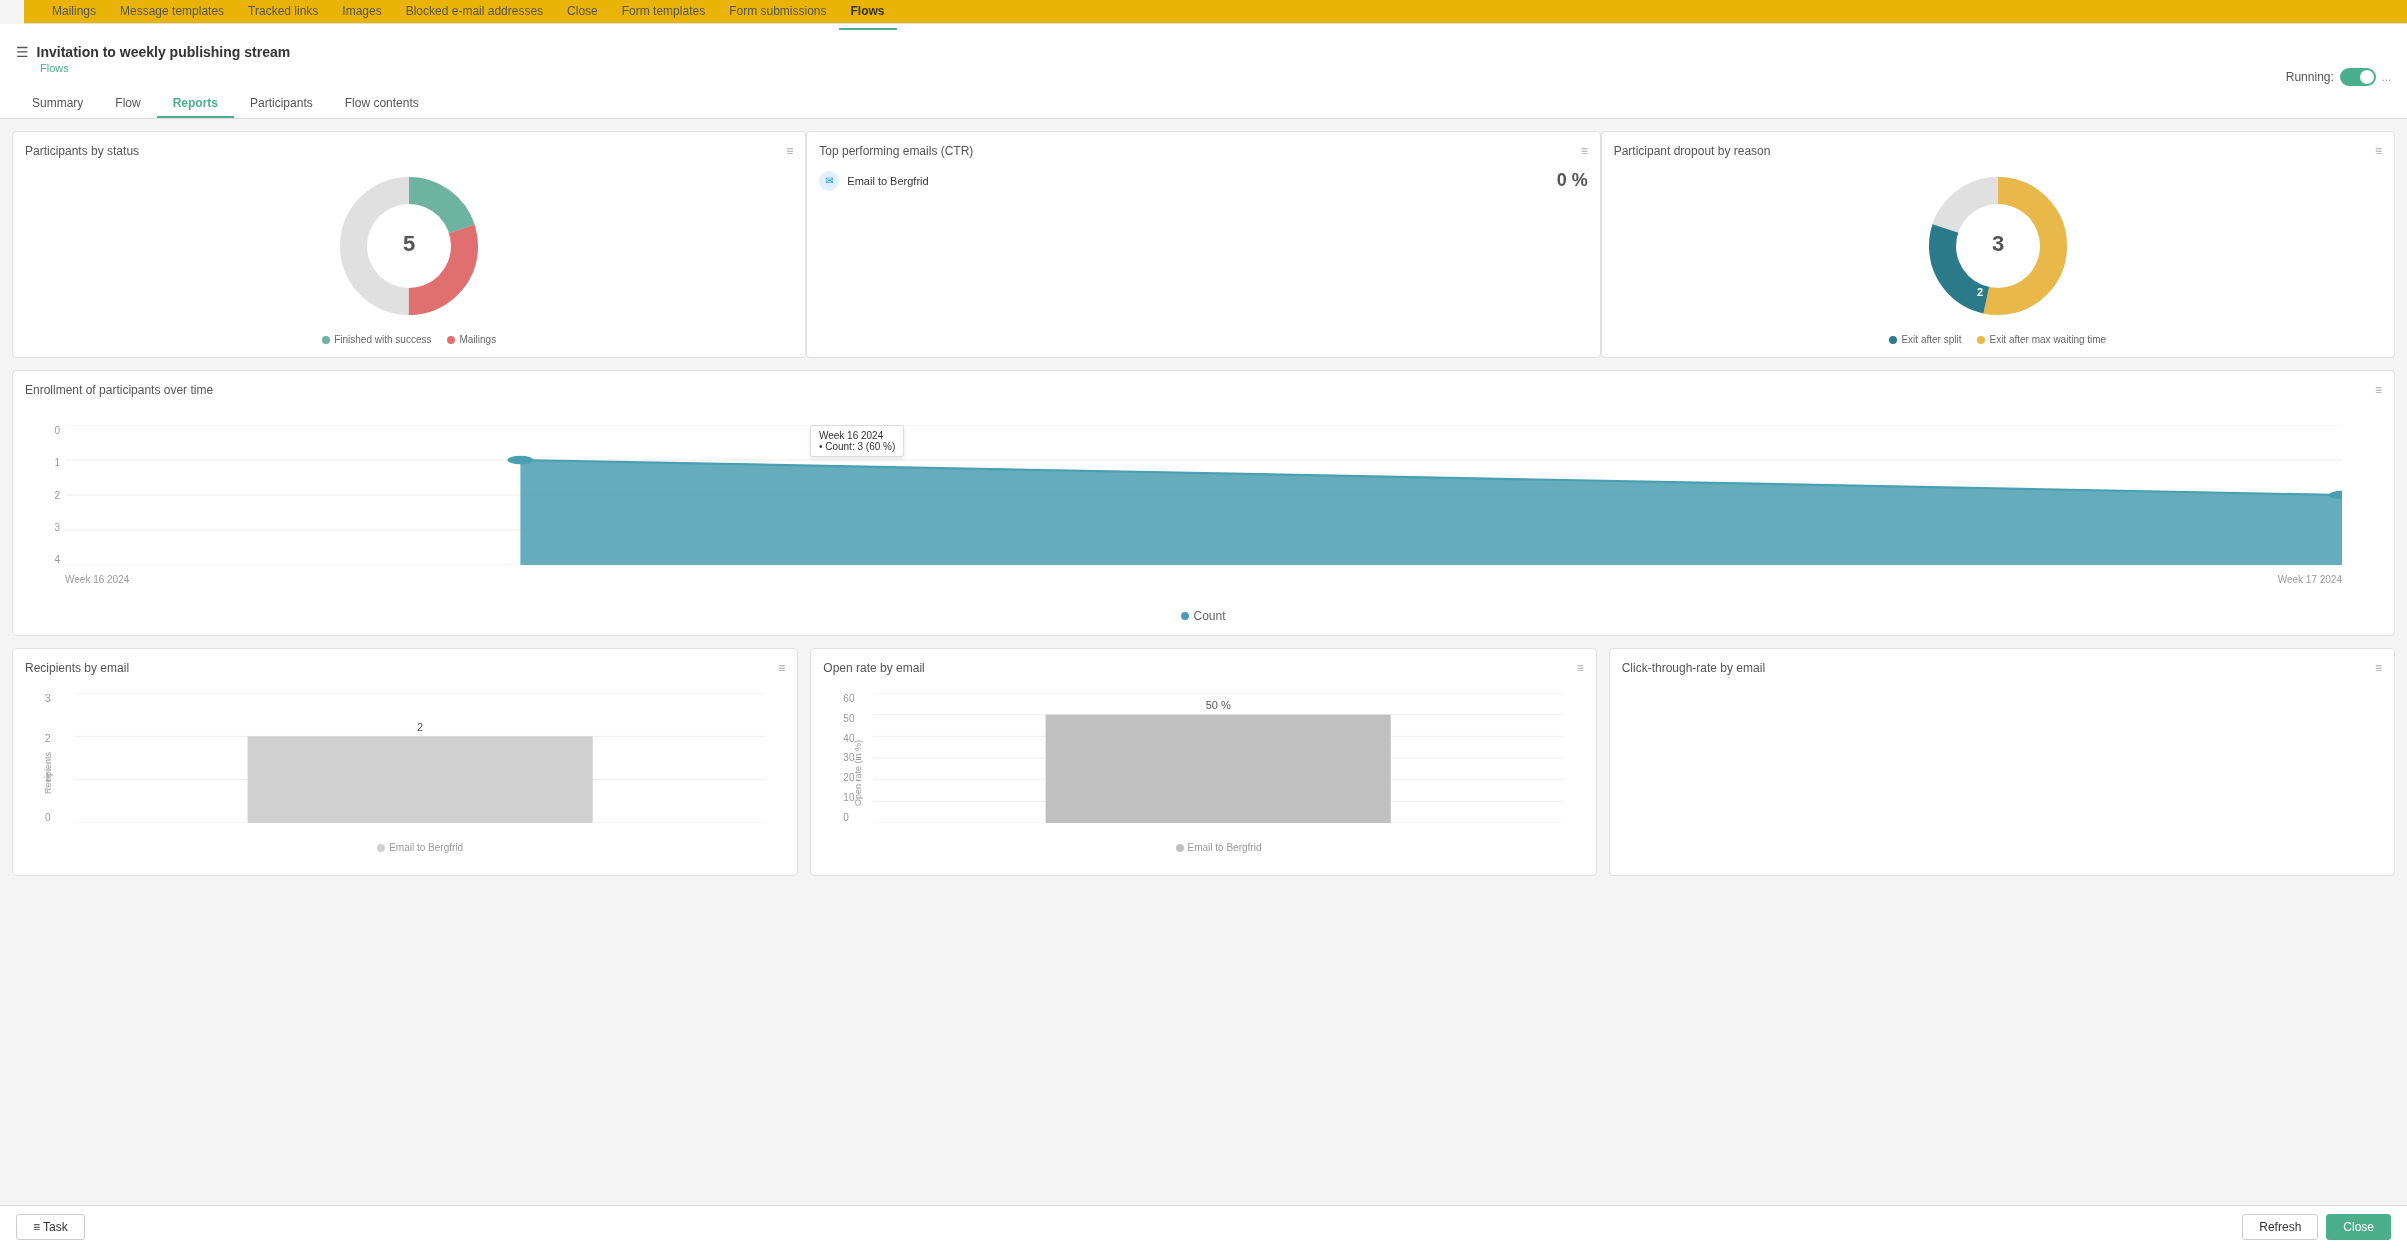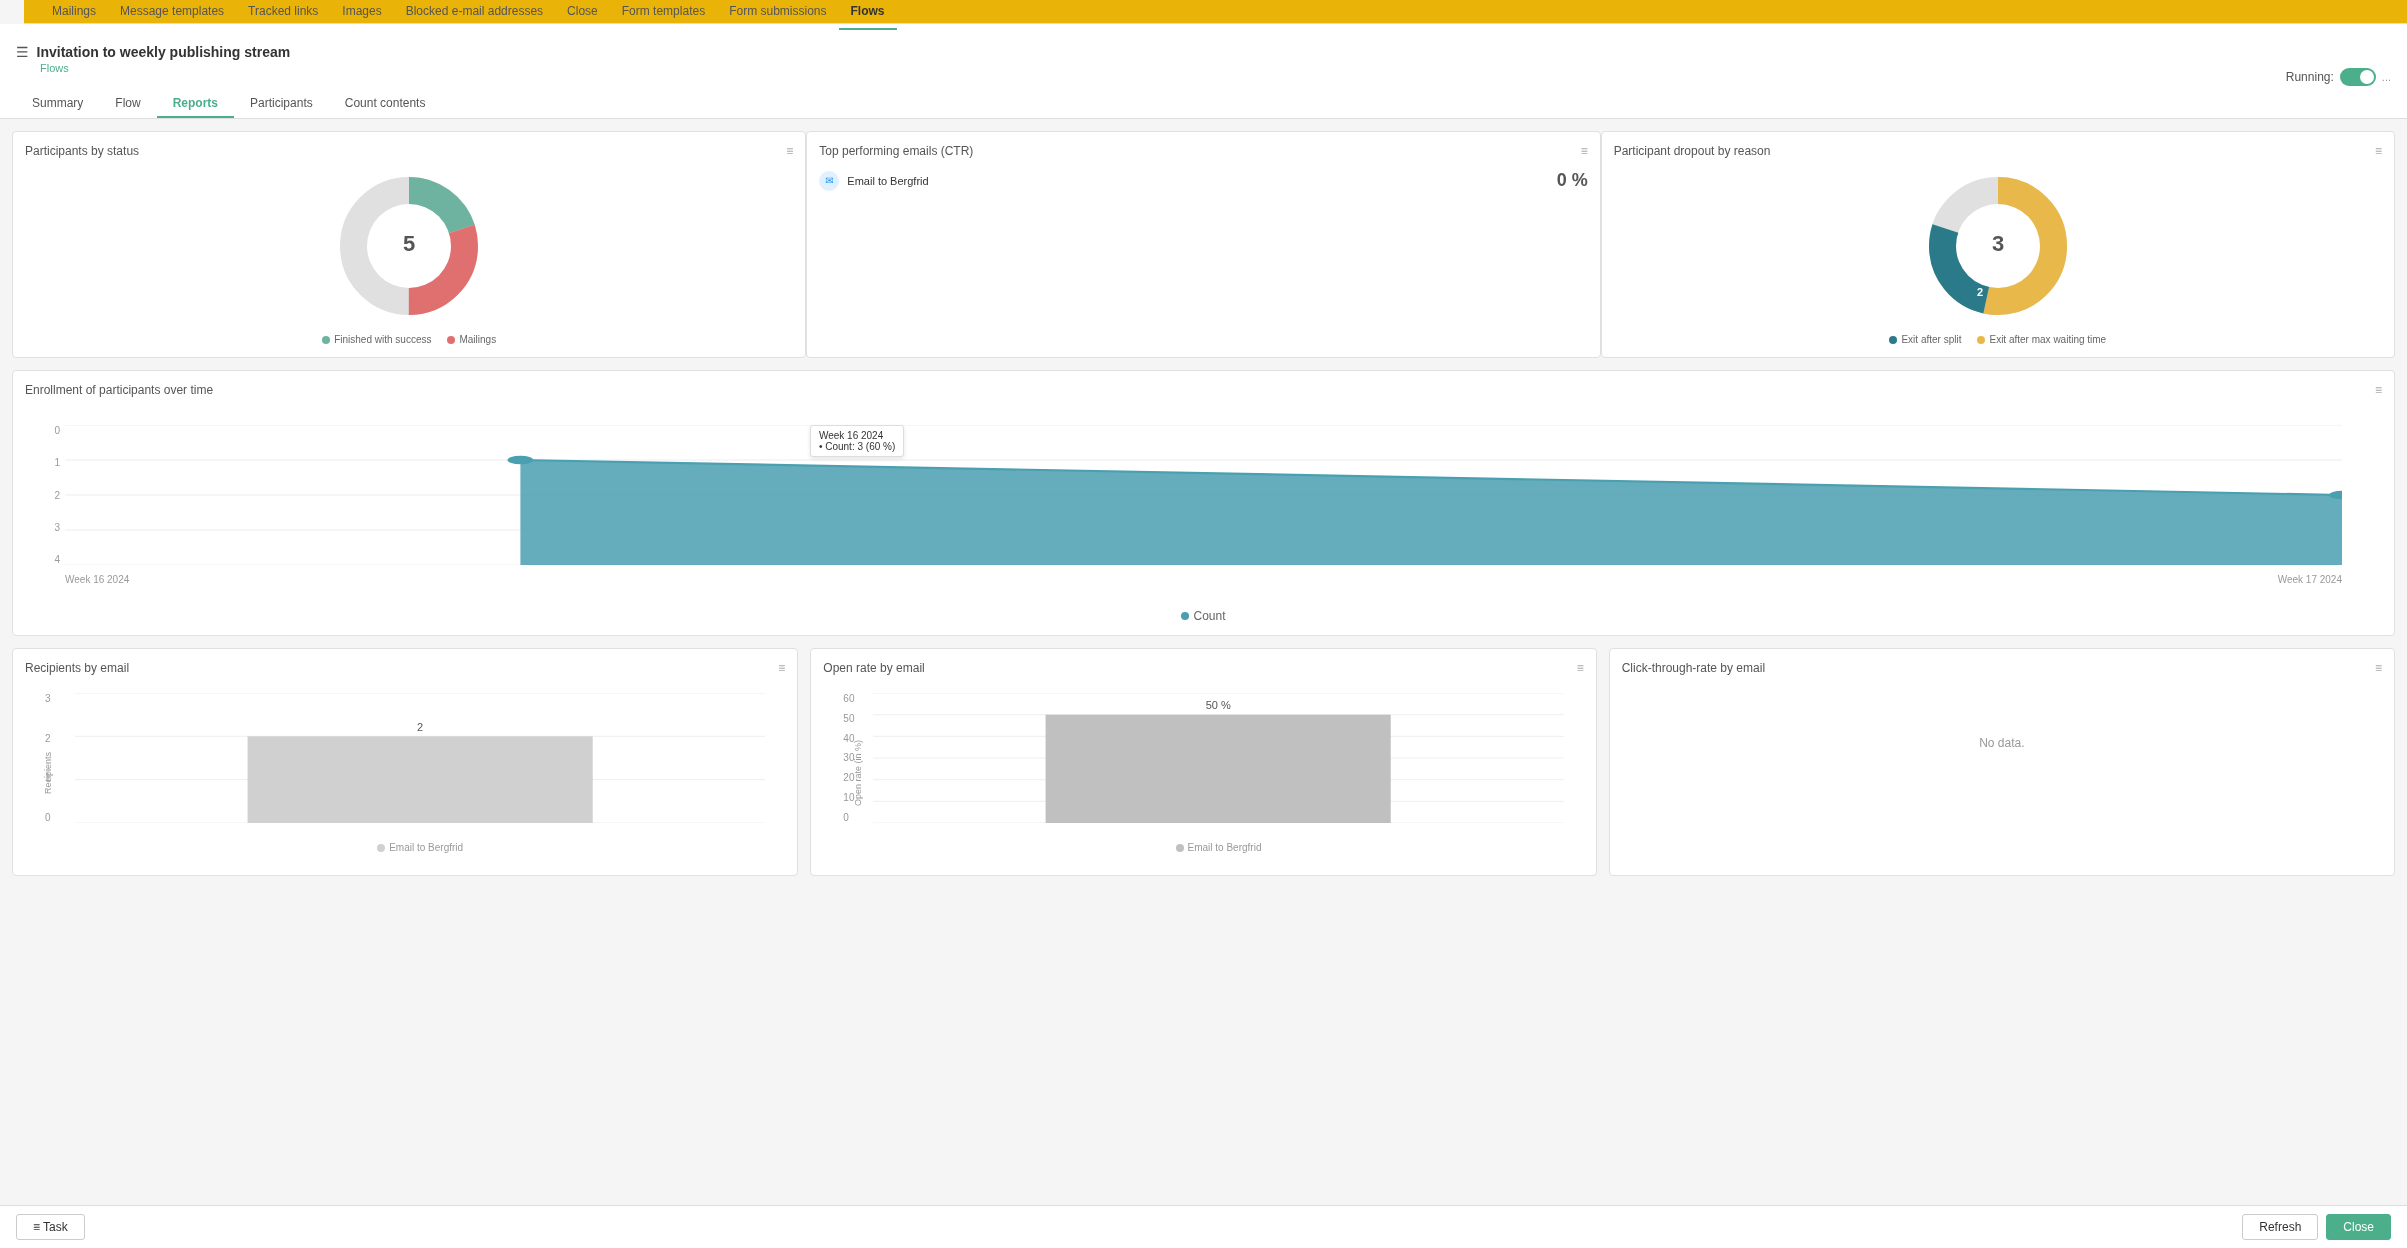--- a/index.html
+++ b/index.html
@@ -320,21 +320,21 @@
         <div class="toggle-knob"></div>
       </div>
       <span style="font-size:11px;color:#999;">...</span>
     </div>
   </div>
   <div class="sub-tabs">
     <div class="sub-tab">Summary</div>
     <div class="sub-tab">Flow</div>
     <div class="sub-tab active">Reports</div>
     <div class="sub-tab">Participants</div>
-    <div class="sub-tab">Count contents</div>
+    <div class="sub-tab">Flow contents</div>
   </div>
 </div>
 
 <div class="main-content" style="padding-bottom:60px;">
 
   <div class="top-row">
 
     <div class="card">
       <div class="card-title">
         <span>Participants by status</span>
@@ -532,21 +532,20 @@
           <span>Email to Bergfrid</span>
         </div>
       </div>
     </div>
 
     <div class="card">
       <div class="card-title">
         <span>Click-through-rate by email</span>
         <span class="card-menu-icon">≡</span>
       </div>
-      <div class="no-data">No data.</div>
     </div>
 
   </div>
 </div>
 
 <div class="footer">
   <div class="footer-left">
     <button class="btn btn-secondary">≡ Task</button>
   </div>
   <div class="footer-right">

